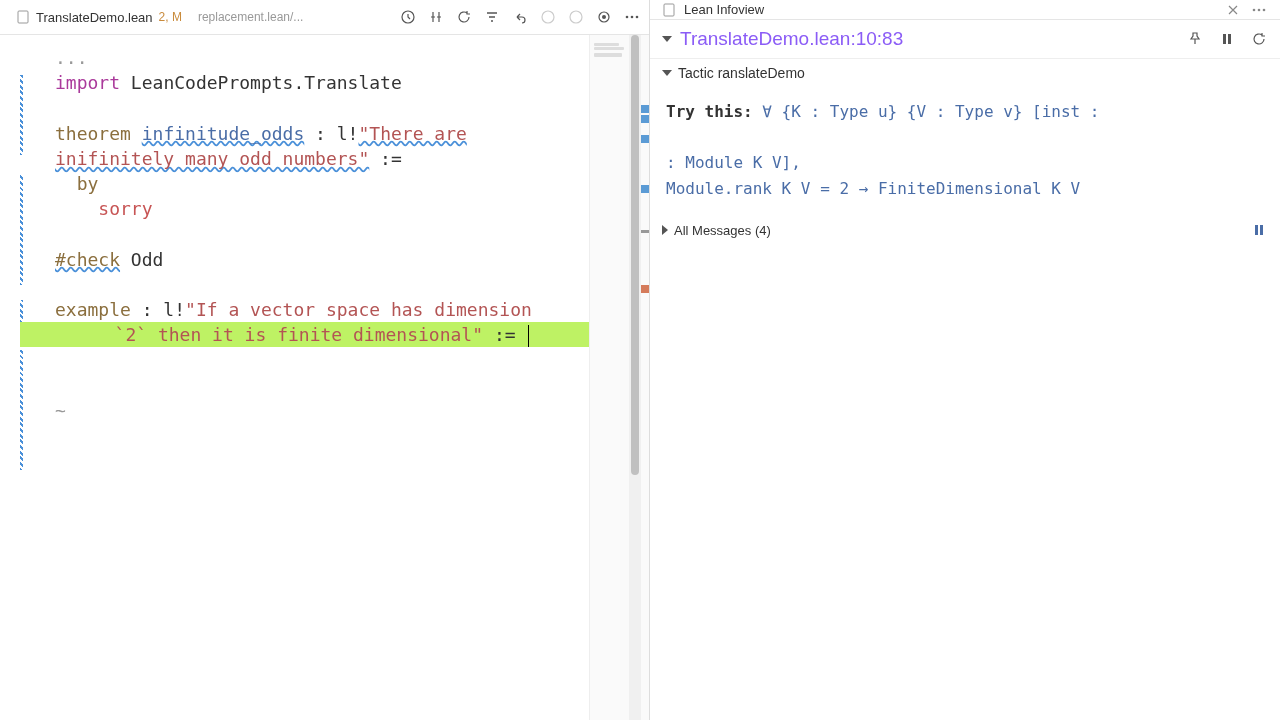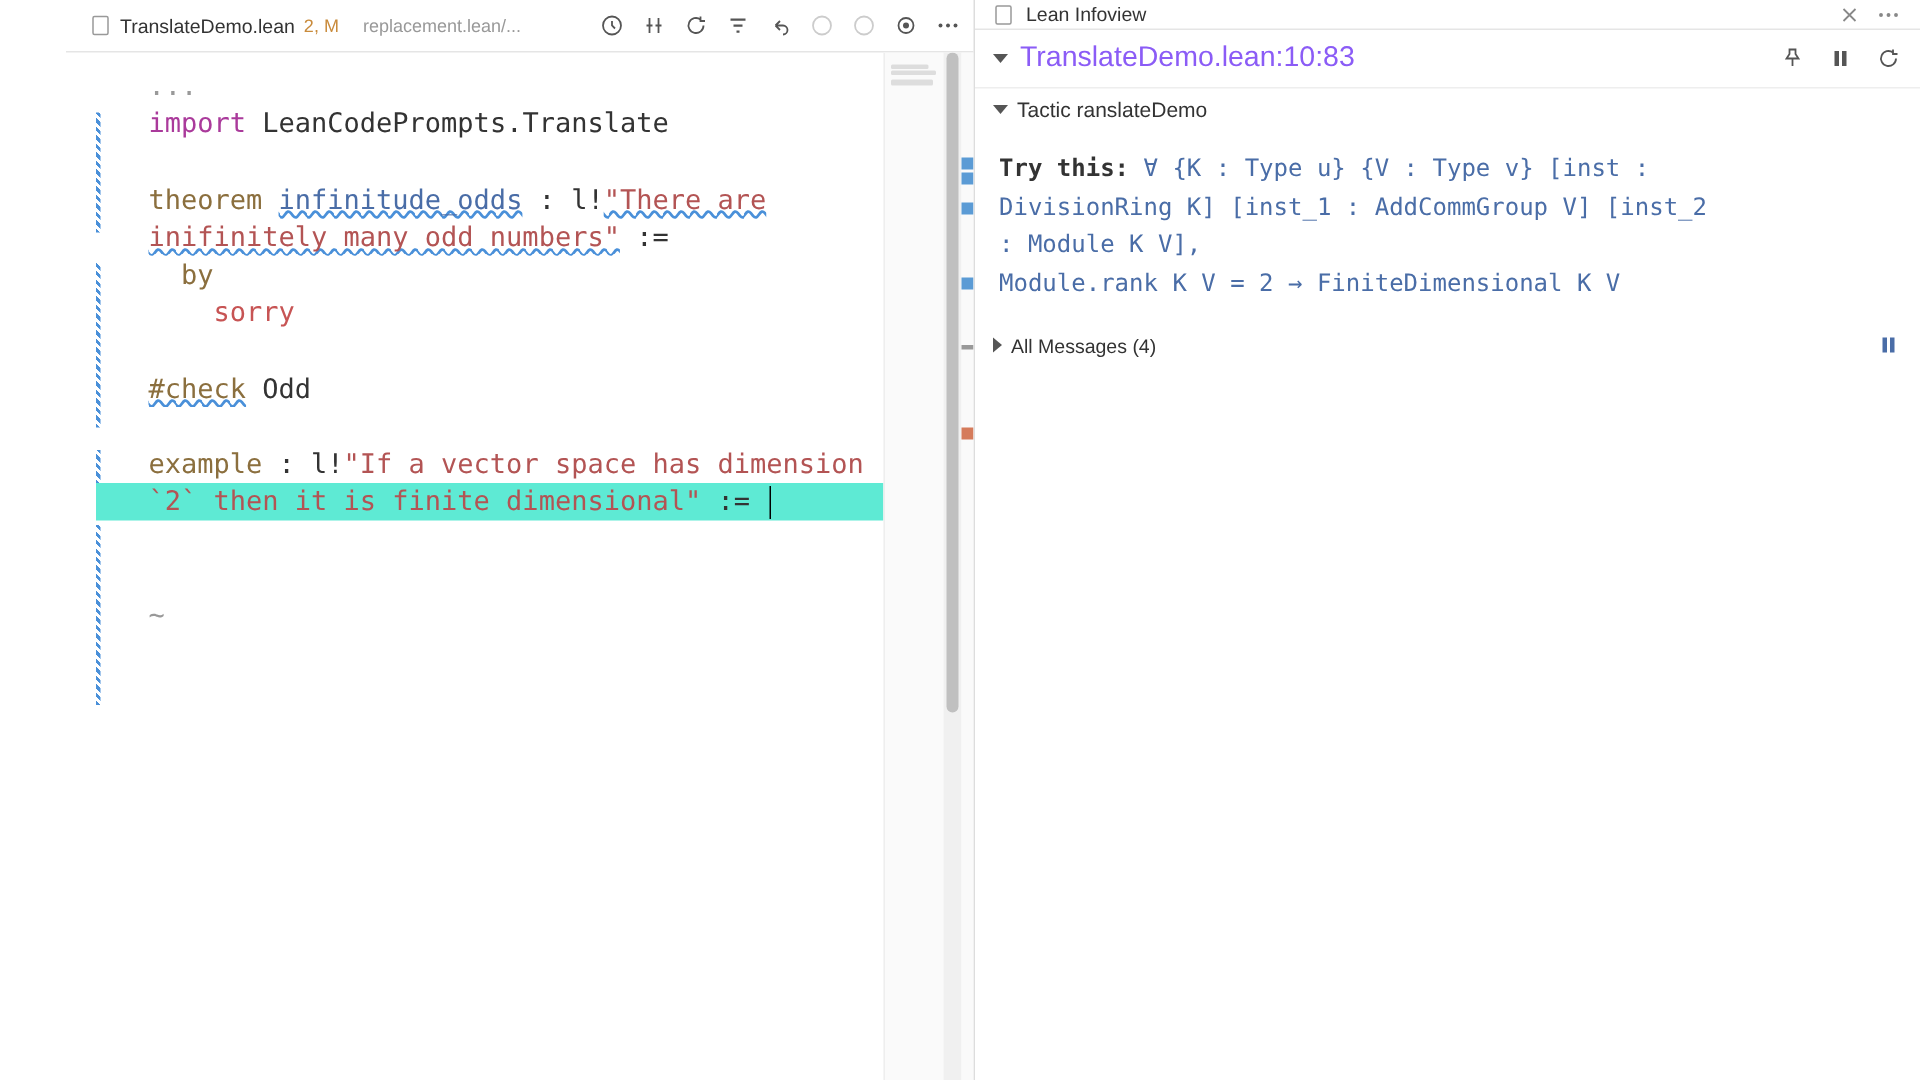--- a/index.html
+++ b/index.html
@@ -15,21 +15,20 @@
       display: flex;
       height: 720px;
       width: 1280px;
       overflow: hidden;
     }
     .left-pane {
       width: 650px;
       display: flex;
       flex-direction: column;
       border-right: 1px solid #ddd;
-      padding-left: 44px;
     }
     .right-pane {
       flex: 1;
       display: flex;
       flex-direction: column;
     }
     .tab-bar {
       display: flex;
       align-items: center;
       height: 35px;
@@ -106,22 +105,23 @@
         transparent 2px,
         transparent 4px
       );
     }
     .code-line {
       padding-left: 35px;
       white-space: pre;
       position: relative;
     }
     .highlighted-line {
-      background: #5eead4;
+      background: #bef264;
       border-radius: 0;
+      text-align: center;
     }
     .cursor {
       display: inline-block;
       width: 1px;
       height: 22px;
       background: #000;
       vertical-align: middle;
       margin-left: 2px;
     }
     .kw-import { color: #aa3a9b; }
@@ -402,21 +402,21 @@
   </div>
 
   <div class="info-section">
     <div class="section-toggle">
       <span class="triangle down"></span>
       <span>Tactic ranslateDemo</span>
     </div>
   </div>
 
   <div class="info-body">
-    <span class="try-this">Try this: </span><span class="code-hint"><span>∀ {K : Type u} {V : Type v} [inst :</span><br><span>DivisionRing K] [inst_1 : AddCommGroup V] [inst_2</span><br><span>: Module K V],</span><br><span>  Module.rank K V = 2 → FiniteDimensional K V</span></span>
+    <span class="try-this">Try this: </span><span class="code-hint"><span>∀ {K : Type u} {V : Type v} [inst :</span><br><br><span>: Module K V],</span><br><span>  Module.rank K V = 2 → FiniteDimensional K V</span></span>
   </div>
 
   <div class="messages-row">
     <span class="triangle right"></span>
     <span>All Messages (4)</span>
     <span class="spacer"></span>
     <span class="toolbar-icon">
       <svg width="14" height="14" viewBox="0 0 14 14">
           <rect x="3" y="2" width="3" height="10" fill="#4a6da7"></rect>
           <rect x="8" y="2" width="3" height="10" fill="#4a6da7"></rect>

